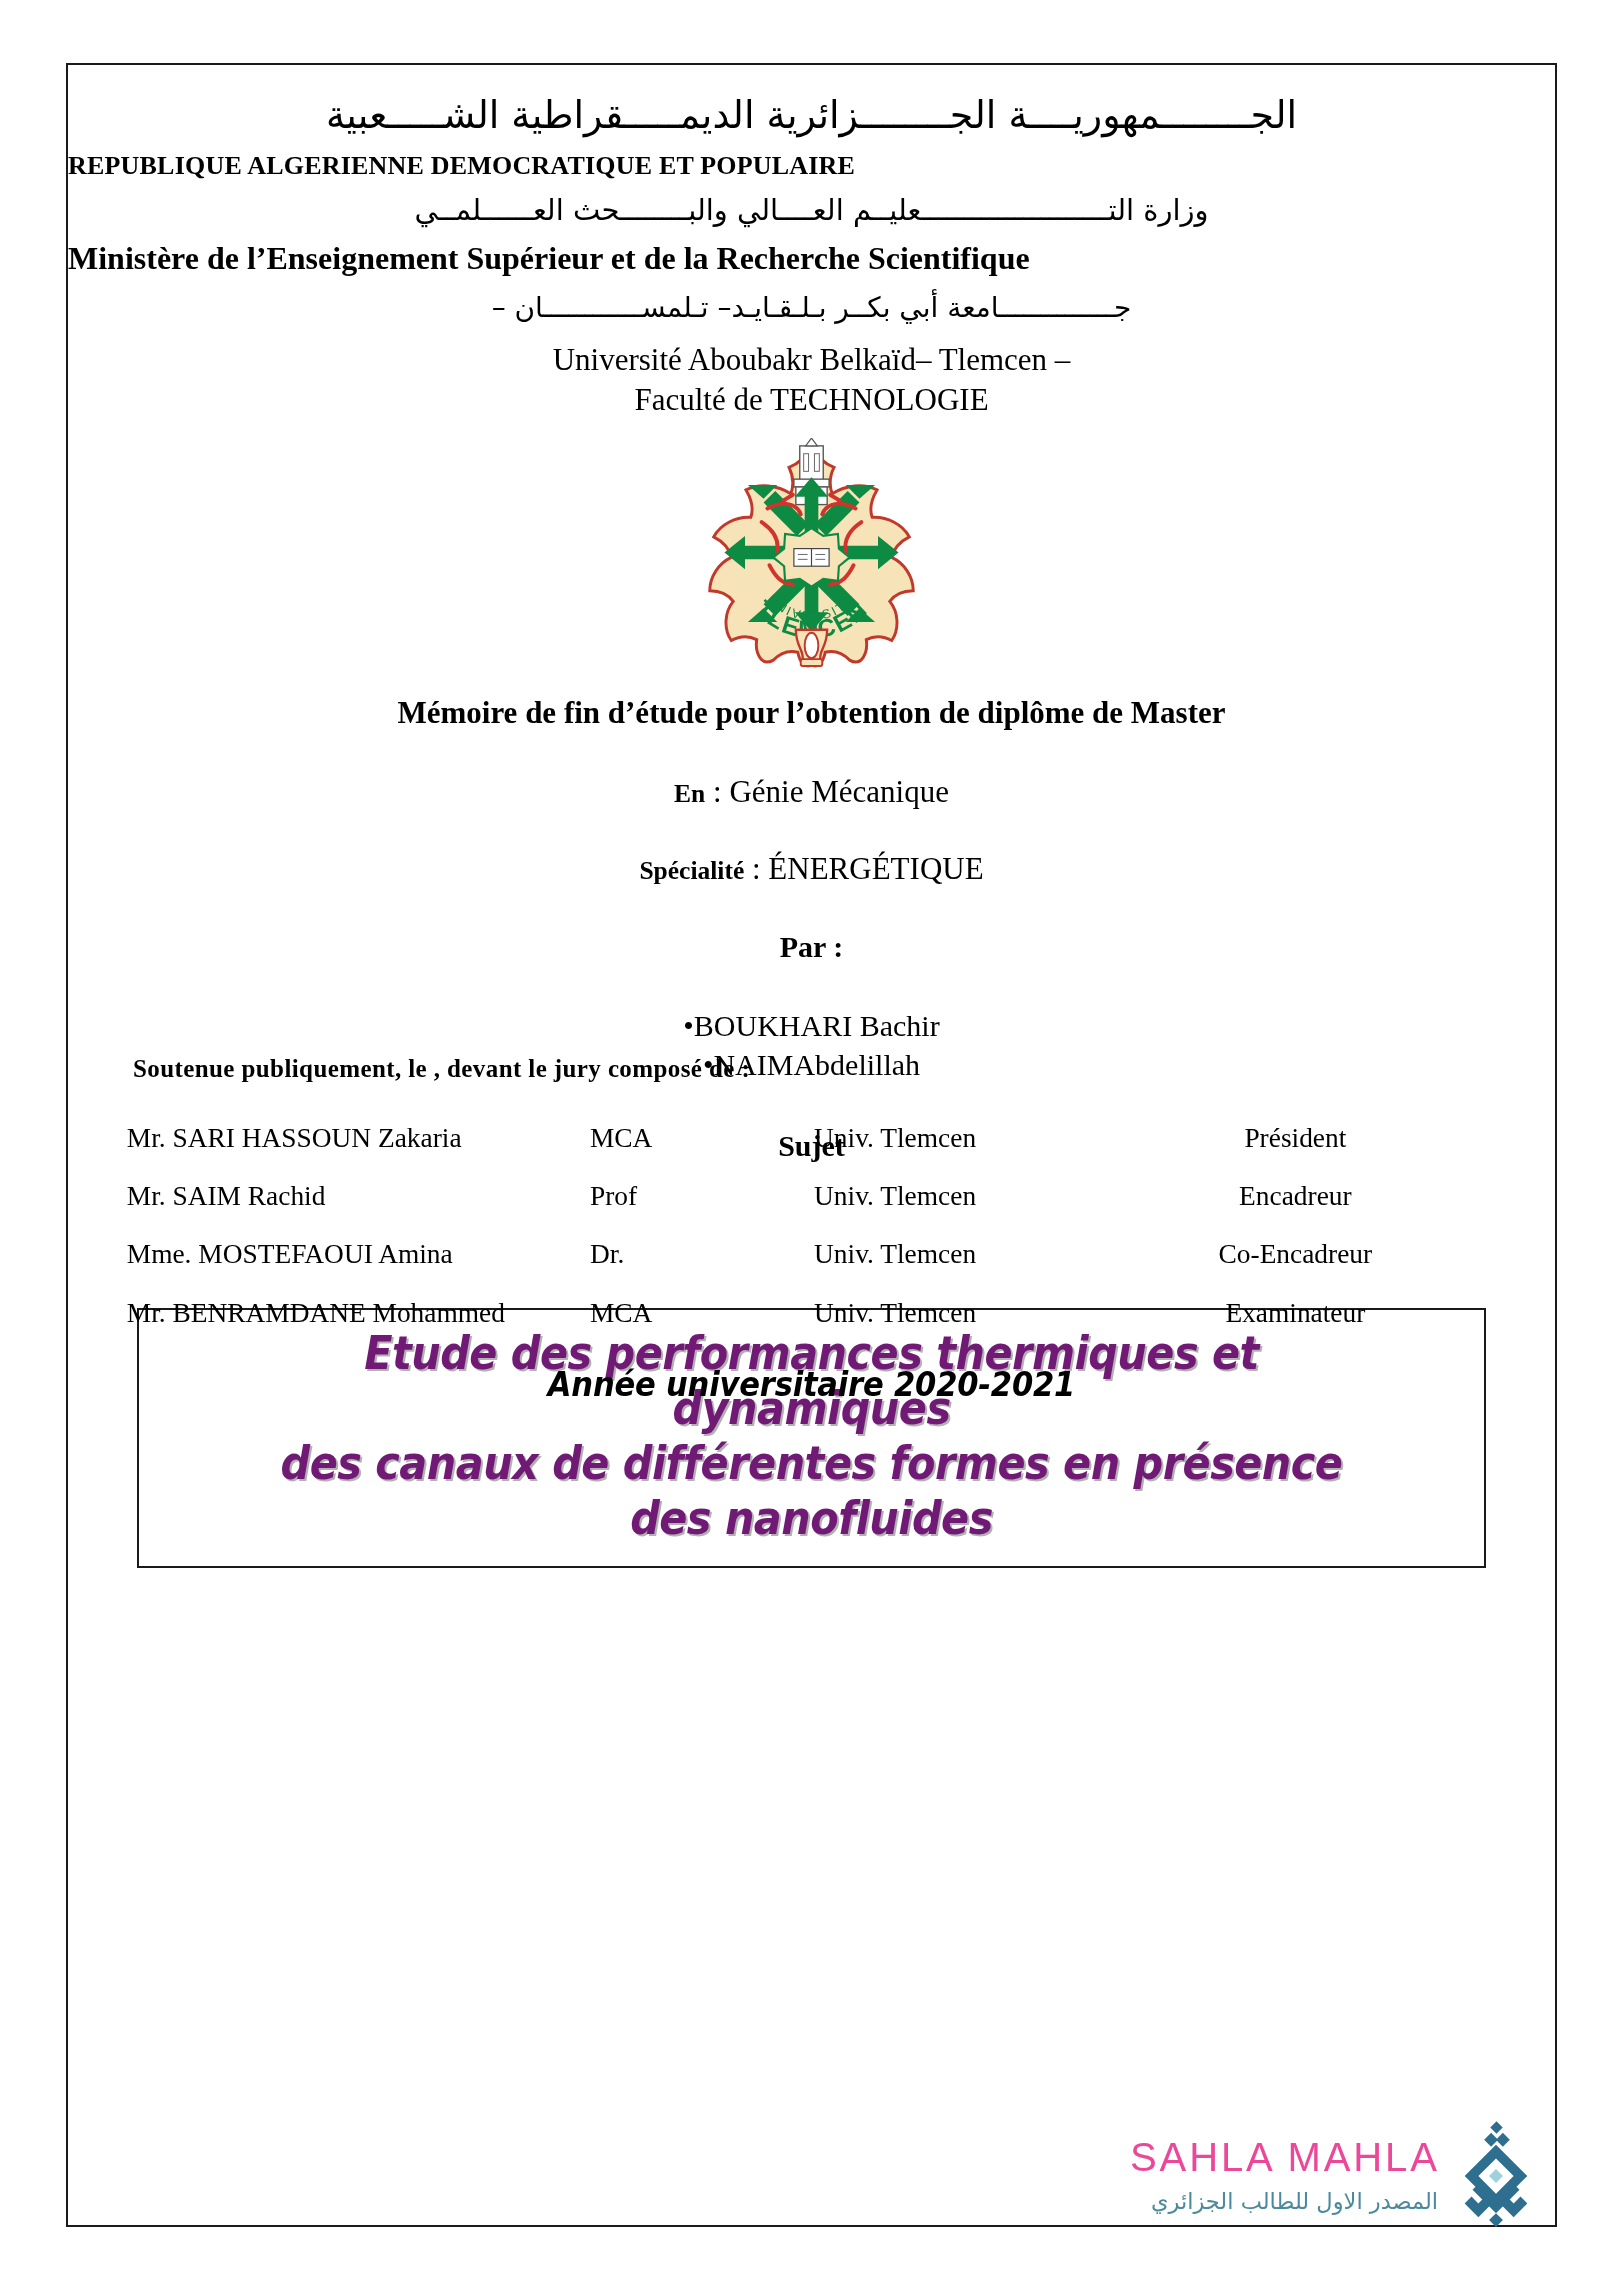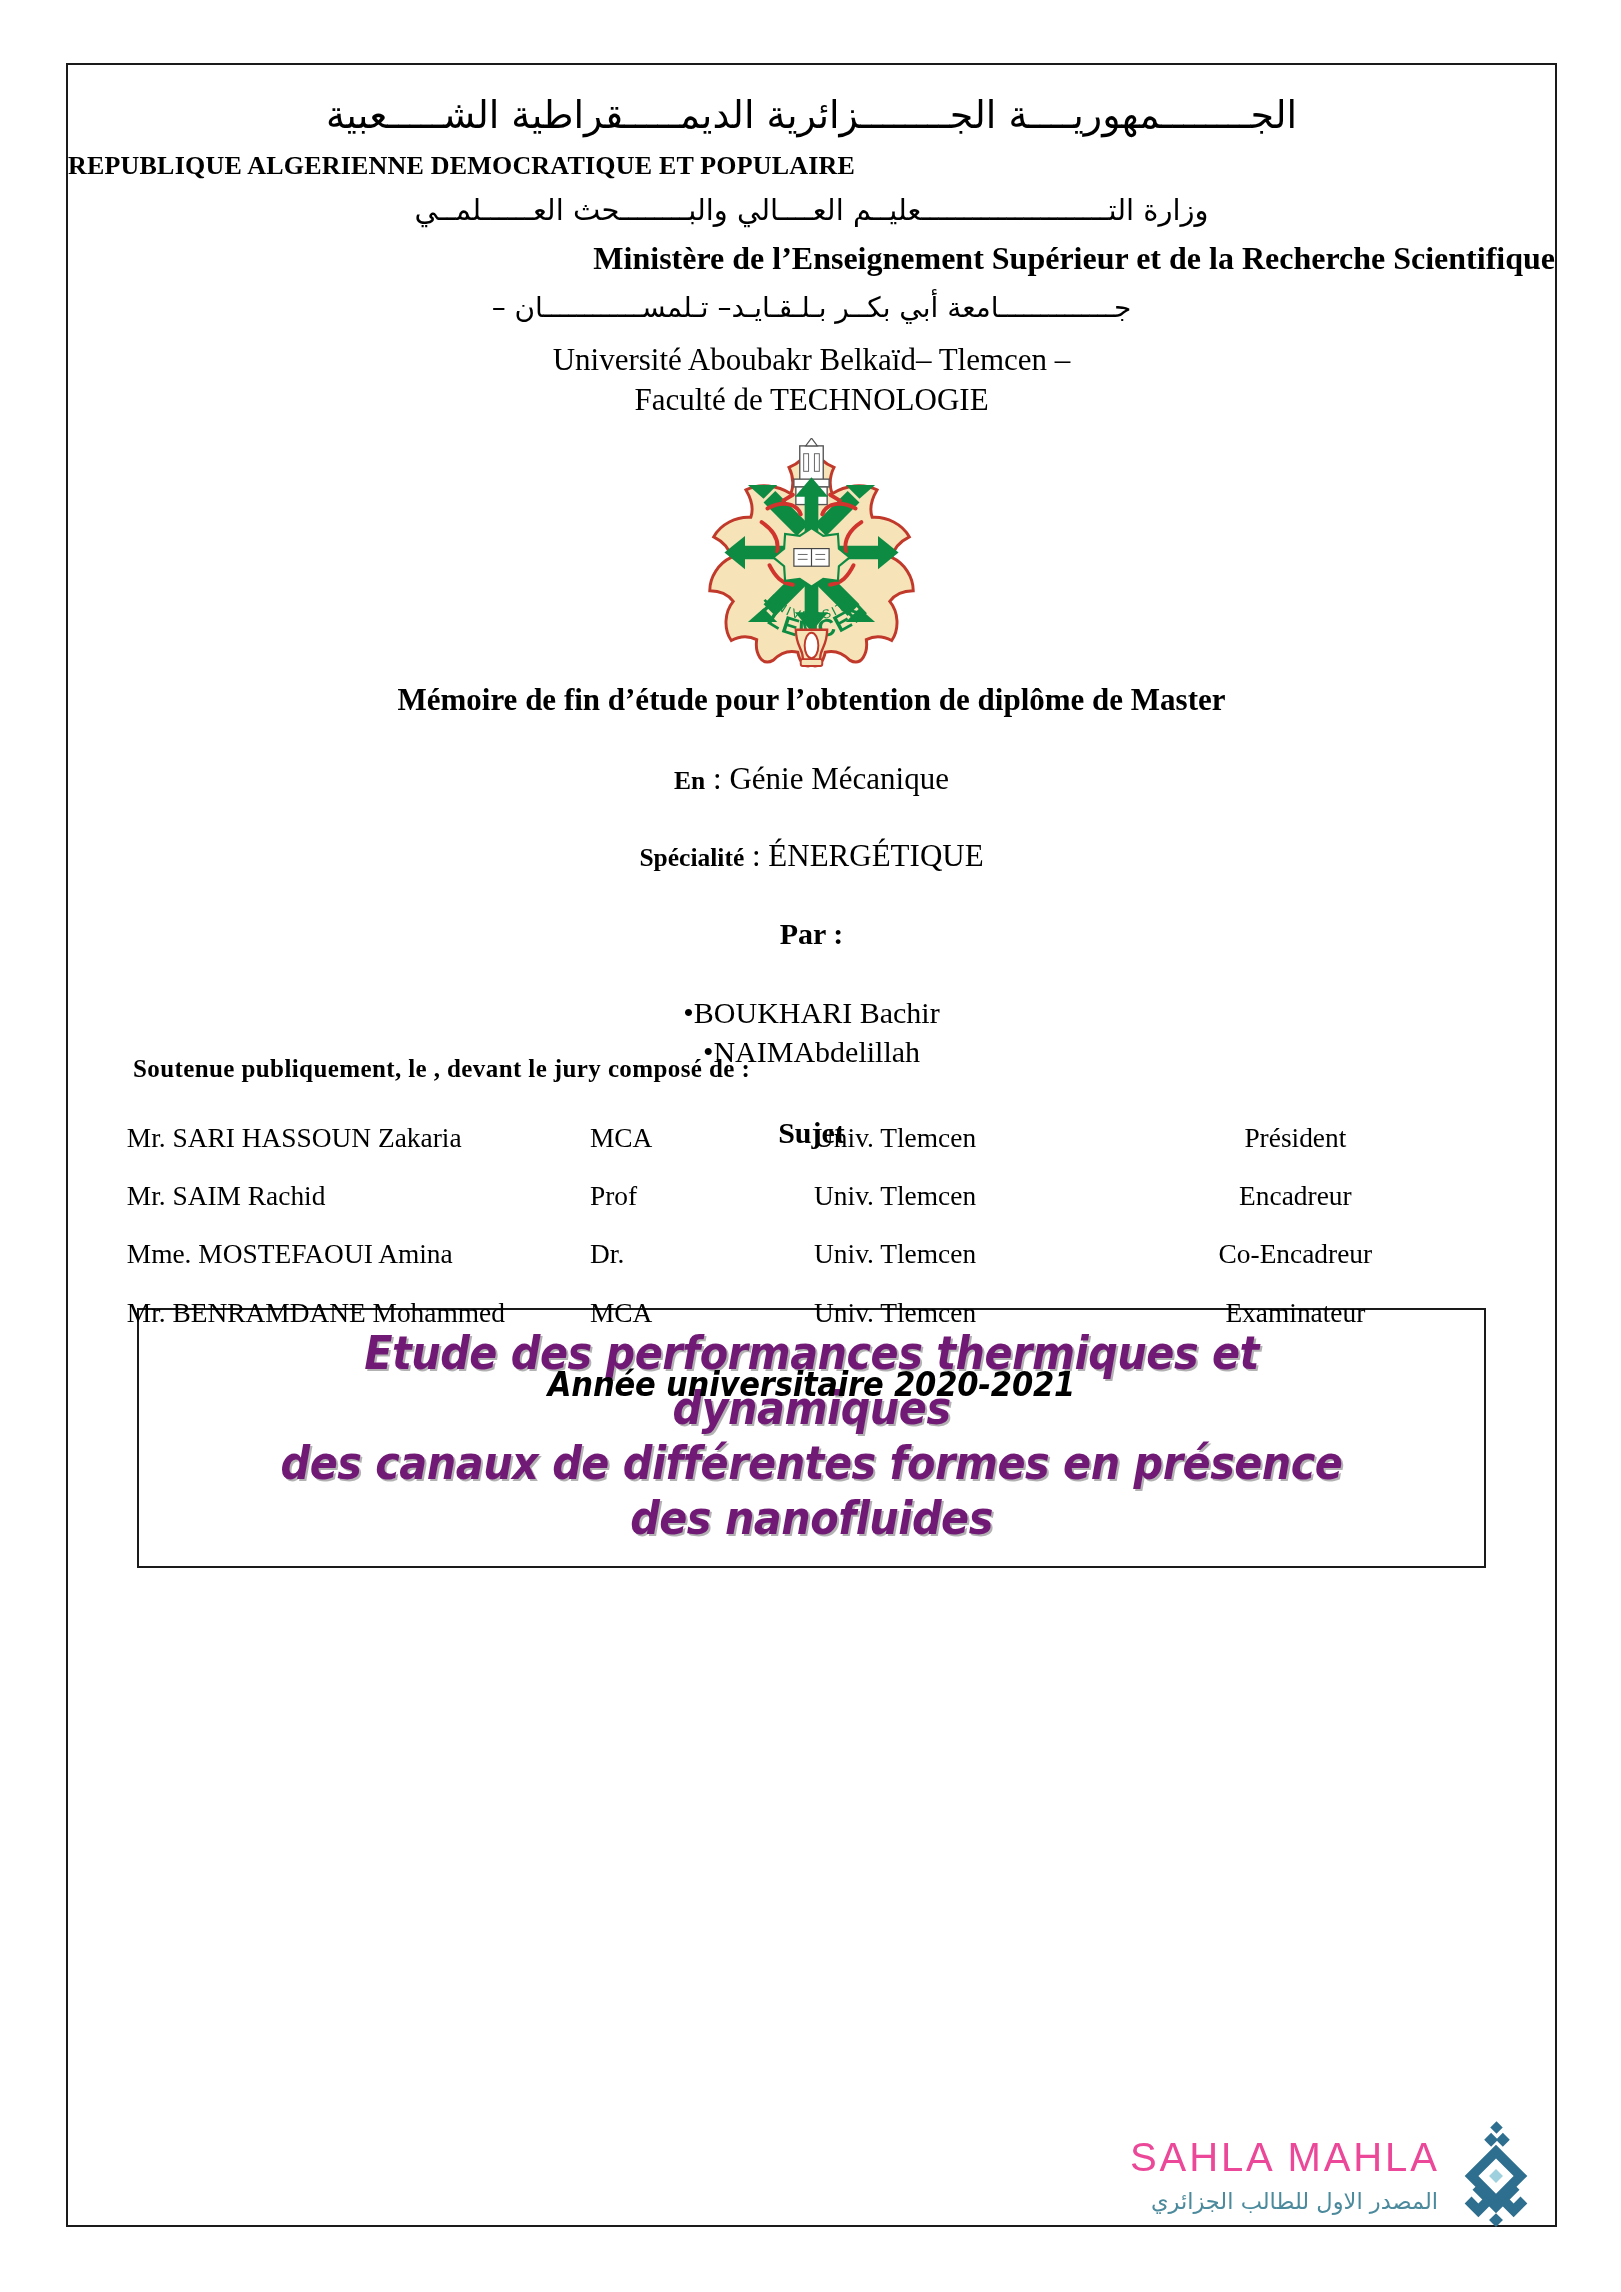--- a/index.html
+++ b/index.html
@@ -57,21 +57,21 @@
   }
   .hdr-ar2 {
     font-size: 29px;
     line-height: 1.15;
     margin-top: 13.7px;
     padding: 0 59px;
   }
   .hdr-fr2 {
     font-weight: bold;
     font-size: 32px;
-    text-align: right;
+    text-align: left;
     margin-top: 11.8px;
   }
   .hdr-ar3 {
     font-size: 28px;
     line-height: 1.15;
     margin-top: 15.7px;
     padding: 0 118px;
   }
   .hdr-fr3 {
     font-size: 31px;
@@ -85,21 +85,21 @@
     margin-top: 17.6px;
     text-align: center;
     height: 235px;
   }
   #logo-wrap svg { display: inline-block; }
 
   .memoire {
     font-weight: bold;
     font-size: 31px;
     text-align: center;
-    margin-top: 9px;
+    margin-top: 22px;
   }
   .en-line {
     font-size: 31px;
     text-align: center;
     margin-top: 43px;
   }
   .en-line b, .spec-line b {
     font-size: 25.5px;
     font-weight: bold;
   }

